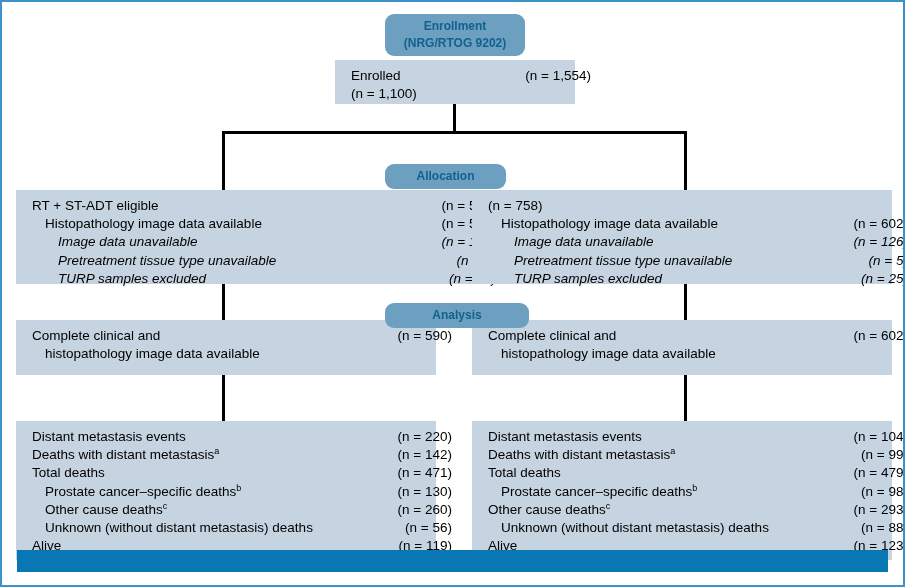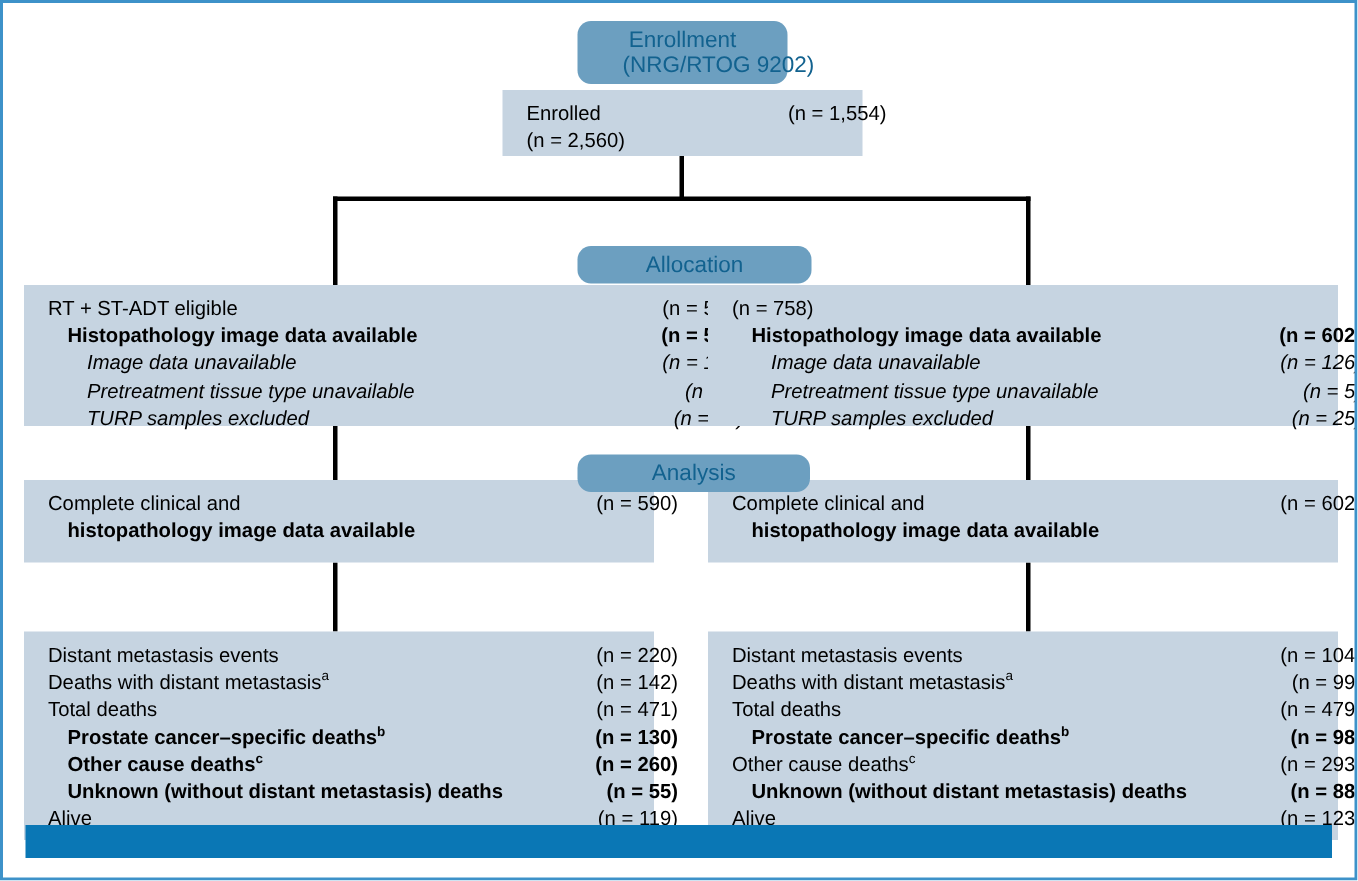--- a/index.html
+++ b/index.html
@@ -31,26 +31,26 @@
     position: absolute;
     background: #000000;
     height: 3px;
   }
 
   
   .pill {
     position: absolute;
     background: #6c9fc0;
     color: #12628f;
-    font-weight: normal;
-    font-size: 15px;
+    font-weight: bold;
+    font-size: 12px;
     text-align: center;
     border-radius: 9px;
     line-height: 17px;
-    padding: 4px 30px;
+    padding: 4px 6px;
     box-sizing: border-box;
     white-space: nowrap;
     z-index: 3;
   }
 
   
   .box {
     position: absolute;
     background: #c6d4e1;
     box-sizing: border-box;
@@ -71,21 +71,21 @@
     white-space: nowrap;
   }
   .row .lab {
     flex: 1 1 auto;
   }
   .row .num {
     flex: 0 0 auto;
     text-align: left;
   }
   .ind0 { padding-left: 0px; }
-  .ind1 { padding-left: 13px; font-weight: bold; }
+  .ind1 { padding-left: 13px; }
   .ind2 { padding-left: 26px; font-style: italic; }
 
   .inner-pad {
     padding: 7px 14px 7px 16px;
   }
 
   sup {
     font-size: 9px;
     vertical-align: super;
     line-height: 0;
@@ -123,26 +123,26 @@
     <div>(NRG/RTOG 9202)</div>
   </div>
 
   <div class="box" style="left:333px; top:58px; width:240px; height:44px;">
     <div class="rows inner-pad">
         <div class="row ind0">
           <span class="lab">Enrolled</span>
           <span class="num">(n = 1,554)</span>
         </div>
         <div class="row ind0">
-          <span class="num">(n = 2,560)</span>
-        </div>
-      </div>
-  </div>
-
-  <div class="pill" style="left:383px; top:162px; width:156px;">
+          <span class="num">(n = 1,100)</span>
+        </div>
+      </div>
+  </div>
+
+  <div class="pill" style="left:383px; top:162px; width:121px;">
     <div>Allocation</div>
   </div>
 
   <div class="box" style="left:14px; top:188px; width:464px; height:94px;">
     <div class="rows inner-pad">
         <div class="row ind0">
           <span class="lab">RT + ST-ADT eligible</span>
           <span class="num">(n = 554)</span>
         </div>
         <div class="row ind1">
@@ -181,21 +181,21 @@
           <span class="lab">Pretreatment tissue type unavailable</span>
           <span class="num">(n = 5)</span>
         </div>
         <div class="row ind2">
           <span class="lab">TURP samples excluded</span>
           <span class="num">(n = 25)</span>
         </div>
       </div>
   </div>
 
-  <div class="pill" style="left:383px; top:301px; width:155px;">
+  <div class="pill" style="left:383px; top:301px; width:144px;">
     <div>Analysis</div>
   </div>
 
   <div class="box" style="left:14px; top:318px; width:420px; height:55px;">
     <div class="rows inner-pad">
         <div class="row ind0">
           <span class="lab">Complete clinical and</span>
           <span class="num">(n = 590)</span>
         </div>
         <div class="row ind1">
@@ -235,21 +235,21 @@
         <div class="row ind1">
           <span class="lab">Prostate cancer–specific deaths<sup>b</sup></span>
           <span class="num">(n = 130)</span>
         </div>
         <div class="row ind1">
           <span class="lab">Other cause deaths<sup>c</sup></span>
           <span class="num">(n = 260)</span>
         </div>
         <div class="row ind1">
           <span class="lab">Unknown (without distant metastasis) deaths</span>
-          <span class="num">(n = 55)</span>
+          <span class="num">(n = 56)</span>
         </div>
         <div class="row ind0">
           <span class="lab">Alive</span>
           <span class="num">(n = 119)</span>
         </div>
       </div>
   </div>
 
   <div class="box" style="left:470px; top:419px; width:420px; height:139px;">
     <div class="rows inner-pad">

